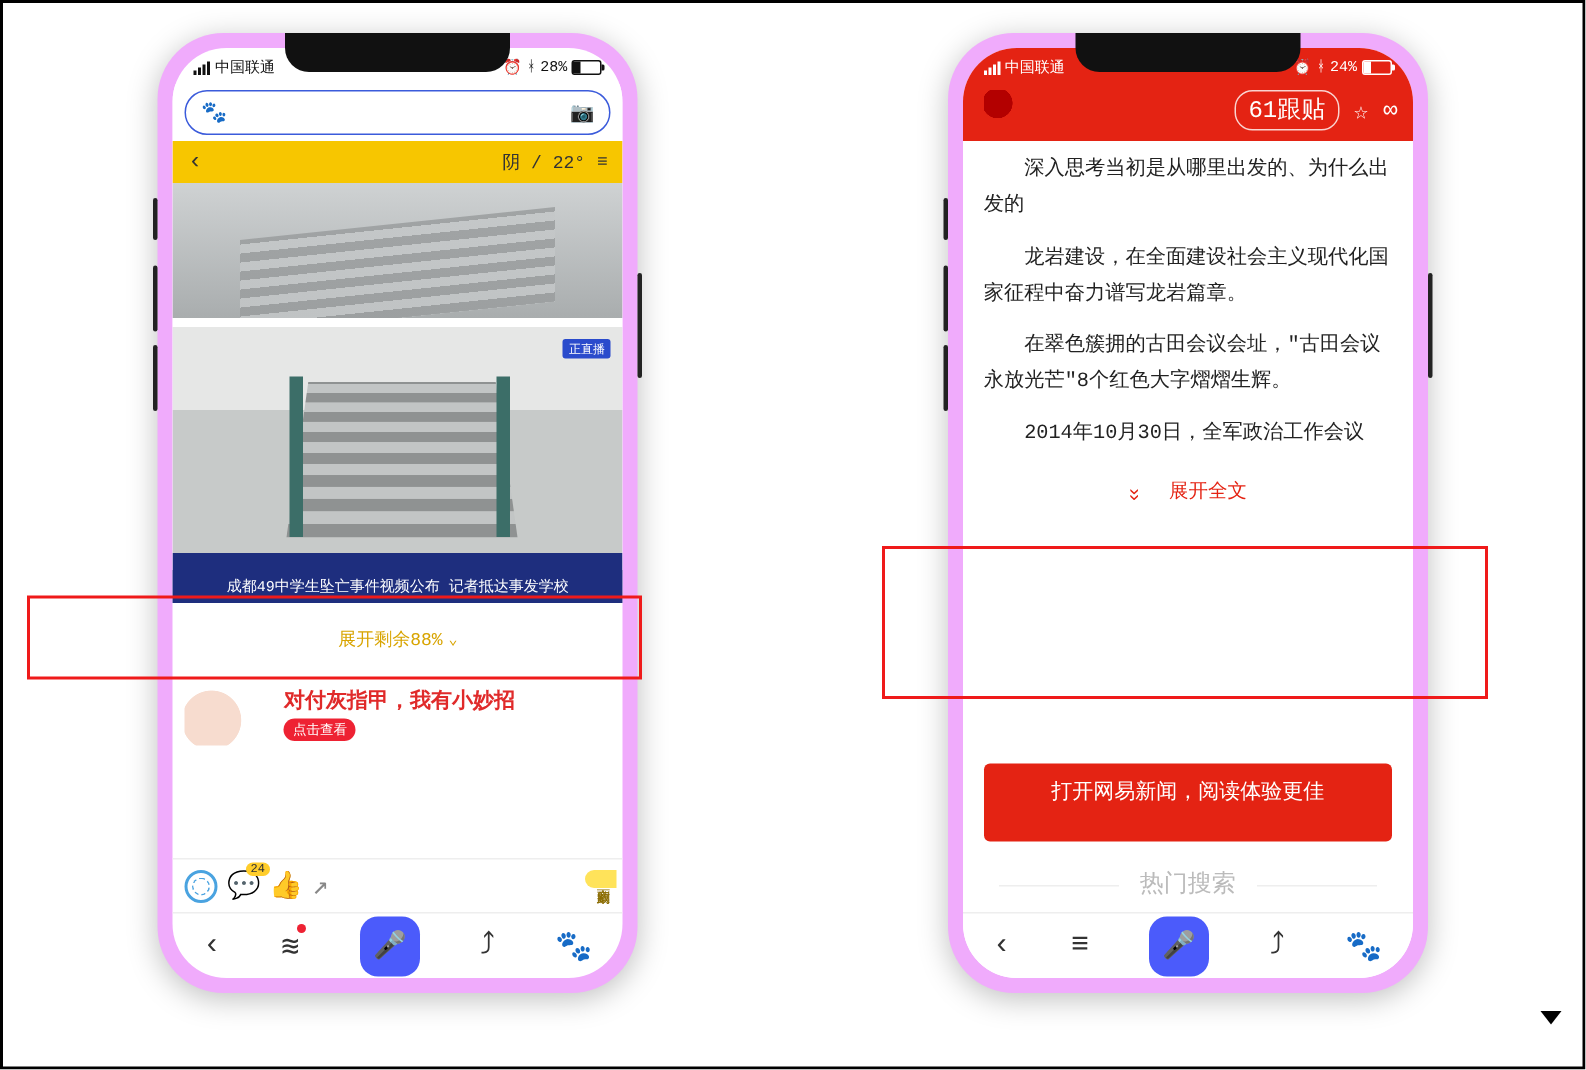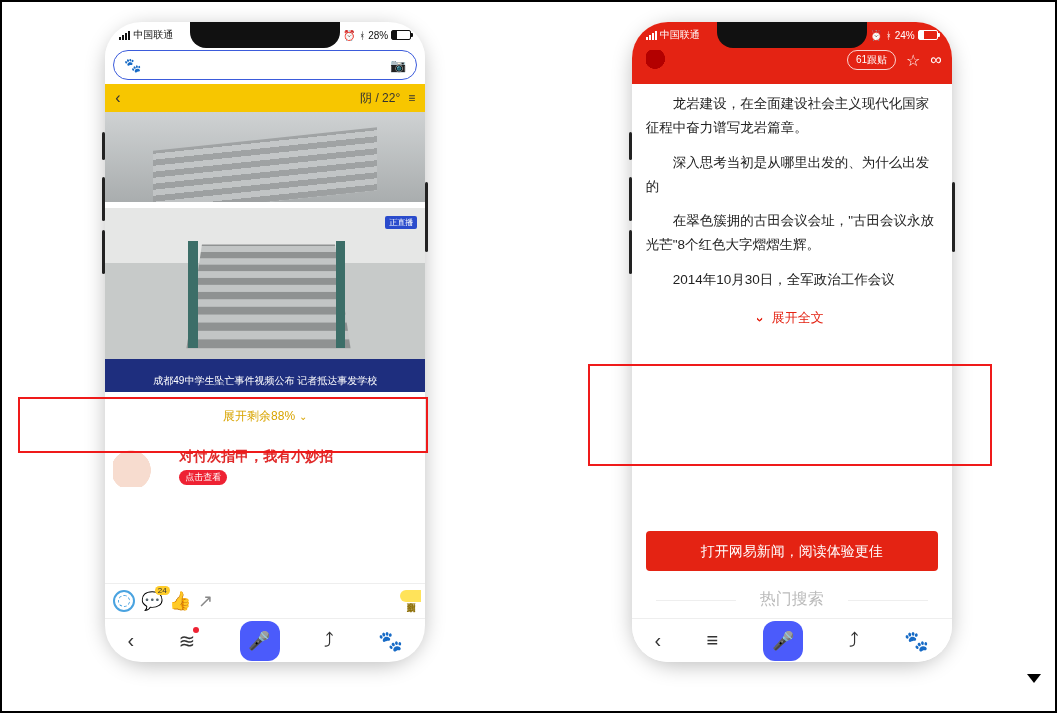--- a/index.html
+++ b/index.html
@@ -1,20 +1,20 @@
 <!DOCTYPE html>
 <html><head>
   <meta charset="utf-8">
   <style>
     * { margin: 0; padding: 0; box-sizing: border-box; }
     body { font-family: -apple-system, "PingFang SC", "Microsoft YaHei", sans-serif; background: #fff; }
     .canvas { width: 1057px; height: 713px; border: 2px solid #000; position: relative; padding: 20px 0; }
     .phones { display: flex; justify-content: space-around; align-items: flex-start; height: 100%; }
 
-    .phone { width: 320px; height: 640px; background: #0369a1; border-radius: 44px; position: relative; box-shadow: 0 4px 20px rgba(0,0,0,.25); }
+    .phone { width: 320px; height: 640px; background: #f0abfc; border-radius: 44px; padding: 10px; position: relative; box-shadow: 0 4px 20px rgba(0,0,0,.25); font-family: Liberation Mono, monospace; }
     .screen { width: 100%; height: 100%; background: #fff; border-radius: 36px; overflow: hidden; position: relative; display: flex; flex-direction: column; }
     .notch { position: absolute; top: 0; left: 50%; transform: translateX(-50%); width: 150px; height: 26px; background: #111; border-radius: 0 0 16px 16px; z-index: 50; }
     .side-btn { position: absolute; background: #222; border-radius: 2px; }
     .sb-left1 { left: -3px; top: 110px; width: 3px; height: 28px; }
     .sb-left2 { left: -3px; top: 155px; width: 3px; height: 44px; }
     .sb-left3 { left: -3px; top: 208px; width: 3px; height: 44px; }
     .sb-right { right: -3px; top: 160px; width: 3px; height: 70px; }
 
     .status { height: 24px; display: flex; justify-content: space-between; align-items: center; padding: 2px 14px 0; font-size: 10px; color: #fff; }
     .status-left, .status-right { display: flex; align-items: center; gap: 3px; }
@@ -59,30 +59,30 @@
     .badge-dot { position:absolute; top:-4px; right:-6px; background:#ffcd2b; color:#333; font-size:8px; border-radius:8px; padding:0 3px; }
     .bot-nav { display:flex; align-items:center; justify-content:space-around; height:44px; border-top:.5px solid #eee; }
     .nav-ic { color:#333; font-size:20px; position:relative; }
     .nav-ic .dot { position:absolute; top:-2px; right:-4px; width:6px; height:6px; background:#e23; border-radius:50%; }
     .mic { width:40px; height:40px; background:#4b5bfb; border-radius:12px; display:flex; align-items:center; justify-content:center; color:#fff; font-size:18px; }
 
     
     .p2-header { background:#e42313; color:#fff; height:62px; padding-top:0; }
     .p2-statuswrap { height:24px; }
     .p2-hrow { display:flex; align-items:center; justify-content:flex-end; gap:10px; padding:4px 10px; }
-    .pillbtn { border:1px solid rgba(255,255,255,.8); border-radius:12px; font-size:10px; padding:2px 8px; }
+    .pillbtn { border:1px solid rgba(255,255,255,.8); border-radius:12px; font-size:16px; padding:2px 8px; }
     .star { font-size:16px; }
     .share-ic { font-size:16px; }
     .p2-logo { position:absolute; left:14px; top:28px; width:30px; height:22px; background: radial-gradient(circle at 30% 40%, #b30000 0 40%, #e42313 41%); border-radius:4px; }
     .article { flex:1; background:#fff; padding:8px 14px 0; font-size:13.5px; line-height:1.8; color:#222; overflow:hidden; }
     .article p { margin-bottom:10px; text-indent:2em; }
     .article p.cut { color:#222; position:relative; }
     .expand2 { text-align:center; color:#e42313; font-size:13px; padding:4px 0 10px; }
     .dbldown { color:#e42313; letter-spacing:-4px; margin-right:4px; }
-    .openapp { margin:0 14px 12px; background:#e42313; color:#fff; text-align:center; border-radius:4px; height:40px; line-height:40px; font-size:14px; }
+    .openapp { margin:0 14px 12px; background:#e42313; color:#fff; text-align:center; border-radius:4px; height:52px; line-height:40px; font-size:14px; }
     .hotwrap { padding:0 14px; }
     .hothdr { text-align:center; color:#bbb; font-size:16px; margin:6px 0 8px; position:relative; }
     .hothdr::before, .hothdr::after { content:""; position:absolute; top:50%; width:80px; height:1px; background:#eee; }
     .hothdr::before { left:10px; } .hothdr::after { right:10px; }
     .hotgrid { display:grid; grid-template-columns:1fr 1fr; gap:6px; }
     .hotitem { background:#f6f6f6; border-radius:3px; font-size:11.5px; color:#444; padding:7px 8px; white-space:nowrap; overflow:hidden; text-overflow:ellipsis; }
     .bot-nav2 { display:flex; align-items:center; justify-content:space-around; height:44px; border-top:.5px solid #eee; background:#fff; }
 
     .redbox { position:absolute; border:2px solid #ef1a1a; pointer-events:none; z-index:100; }
     .rb1 { left:16px; top:395px; width:410px; height:56px; }
@@ -208,22 +208,22 @@
           </div>
           <div class="p2-logo"></div>
           <div class="p2-hrow">
             <span class="pillbtn">61跟贴</span>
             <span class="star">☆</span>
             <span class="share-ic">∞</span>
           </div>
         </div>
 
         <div class="article">
+          <p>深入思考当初是从哪里出发的、为什么出发的</p>
           <p>龙岩建设，在全面建设社会主义现代化国家征程中奋力谱写龙岩篇章。</p>
-          <p>深入思考当初是从哪里出发的、为什么出发的</p>
           <p>在翠色簇拥的古田会议会址，"古田会议永放光芒"8个红色大字熠熠生辉。</p>
           <p class="cut">2014年10月30日，全军政治工作会议</p>
 
           <div class="expand2">
             <span class="dbldown" style="display: inline-block; transform: rotate(90deg);">››</span>
             <span style="display:inline-block;transform:rotate(0)"></span>
             <span>展开全文</span>
           </div>
         </div>
 

